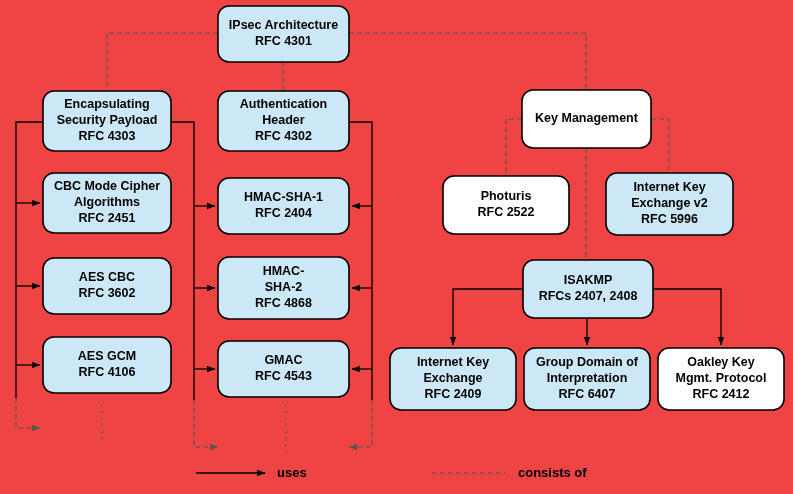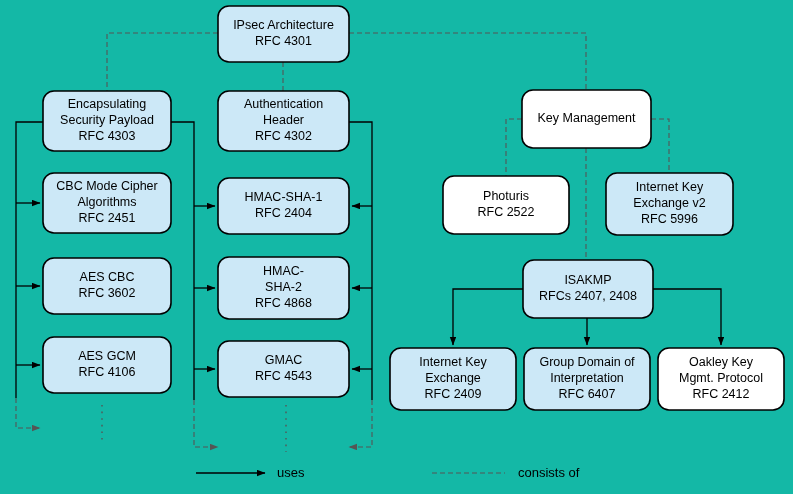--- a/index.html
+++ b/index.html
@@ -7,22 +7,23 @@
     padding: 0;
     background: #ffffff;
   }
   body {
     font-family: "Liberation Sans", sans-serif;
   }
   #diagram-root {
     position: relative;
     width: 793px;
     height: 494px;
-    background: #14b8a6;
+    background: #ef4444;
     overflow: hidden;
+    font-weight: bold;
   }
   svg#diagram-svg {
     position: absolute;
     left: 0;
     top: 0;
     width: 793px;
     height: 494px;
   }
   .node-rect {
     stroke: #000000;

